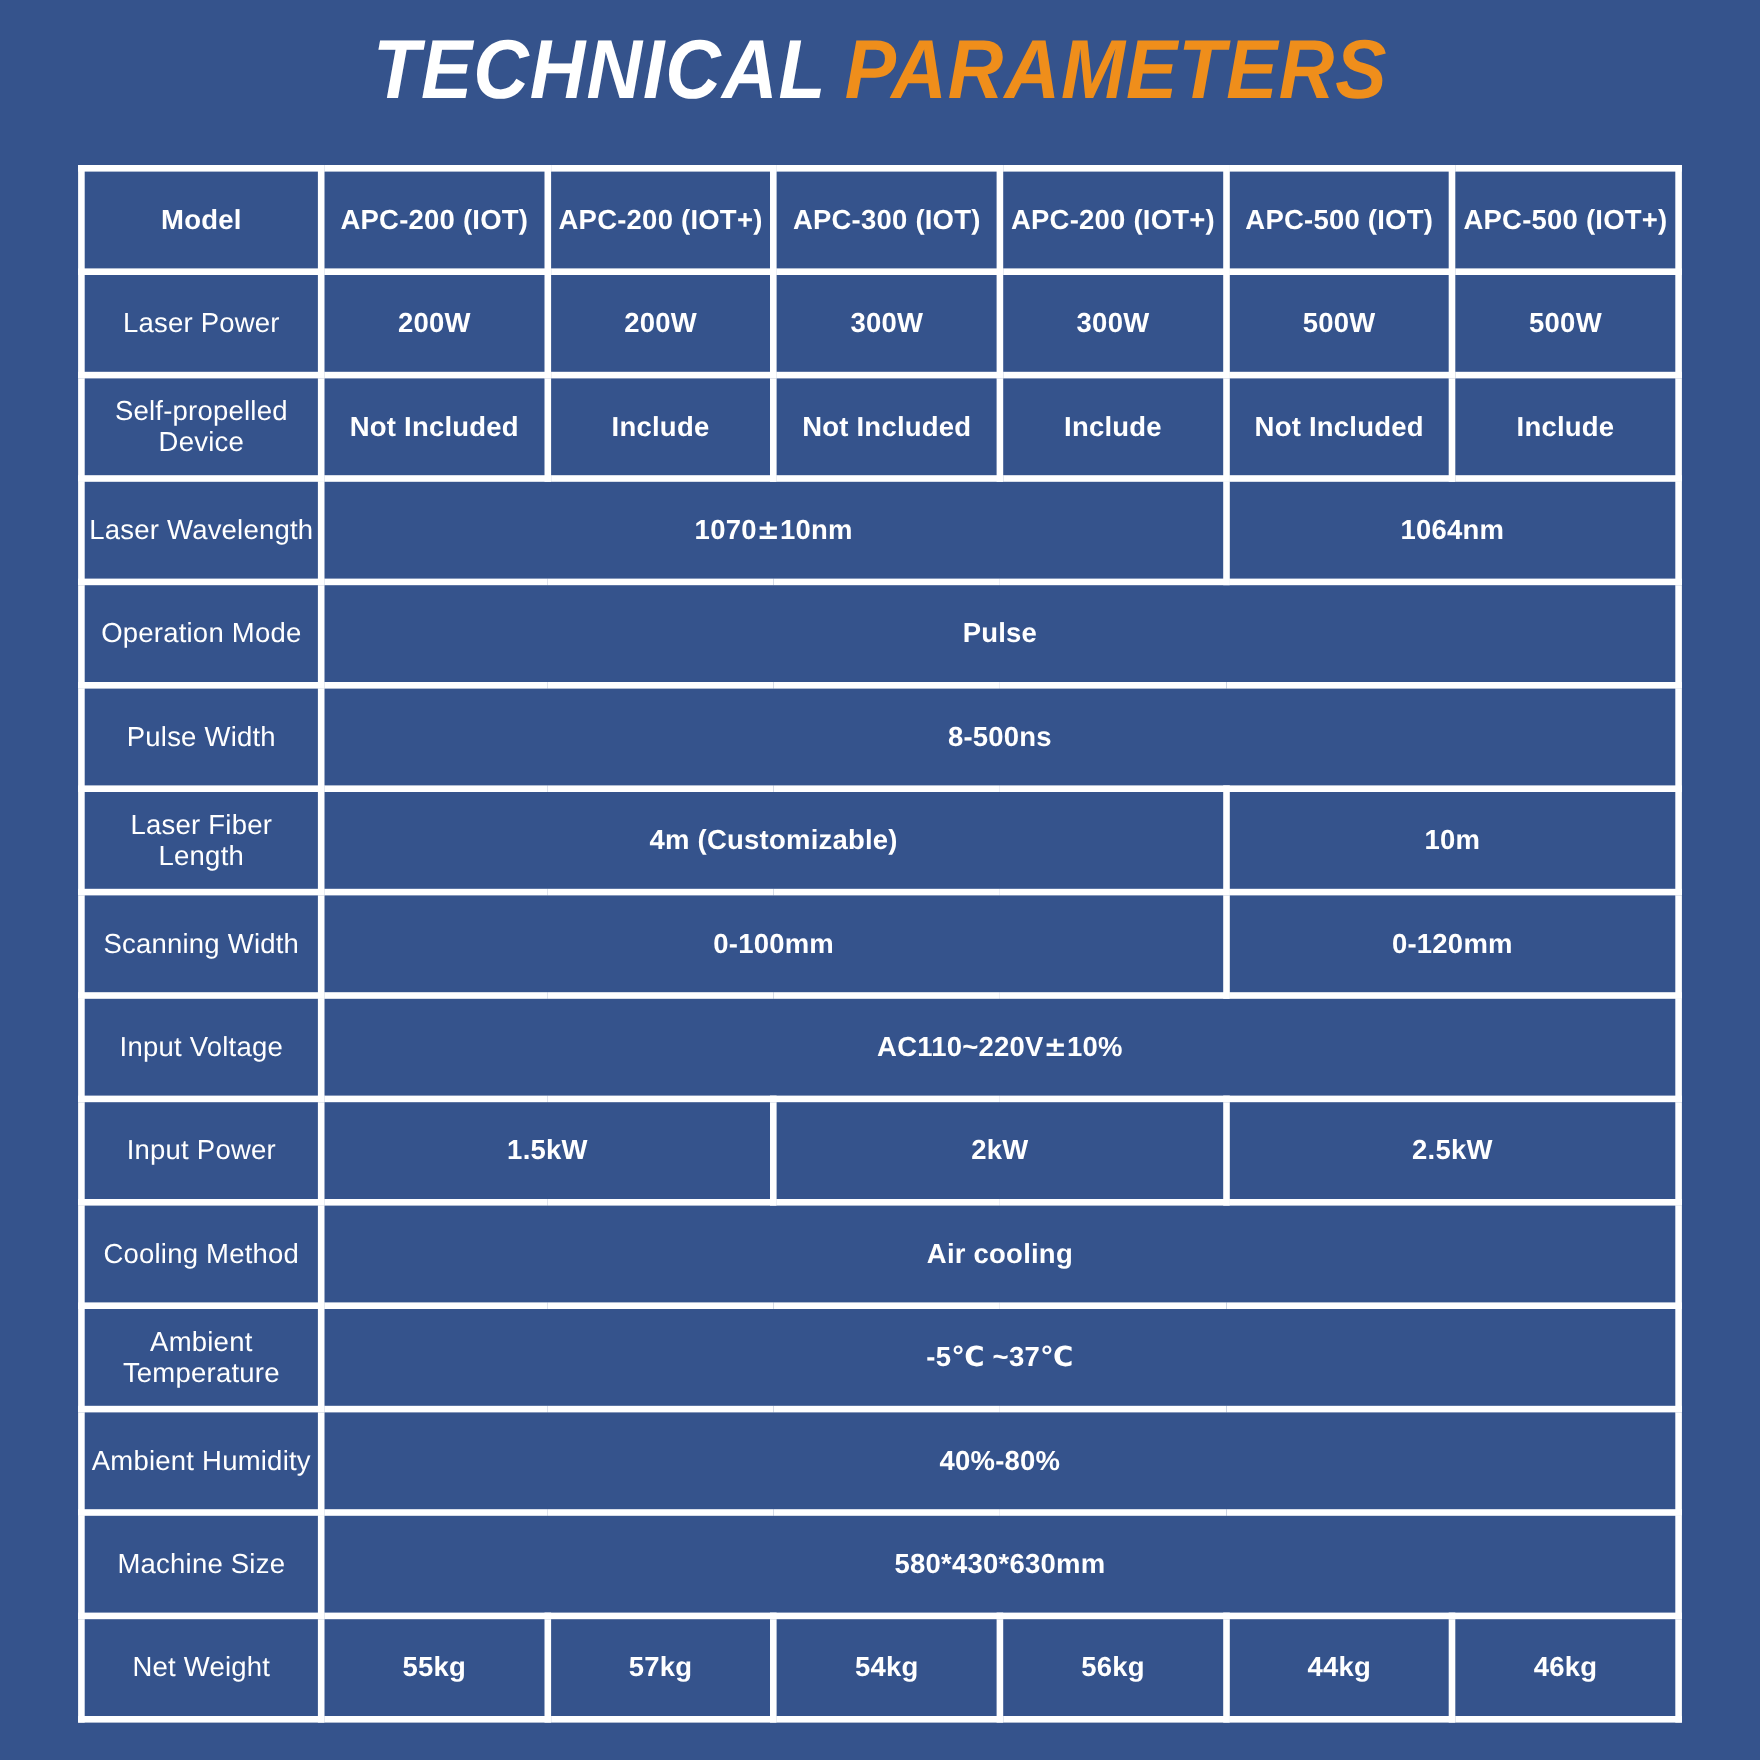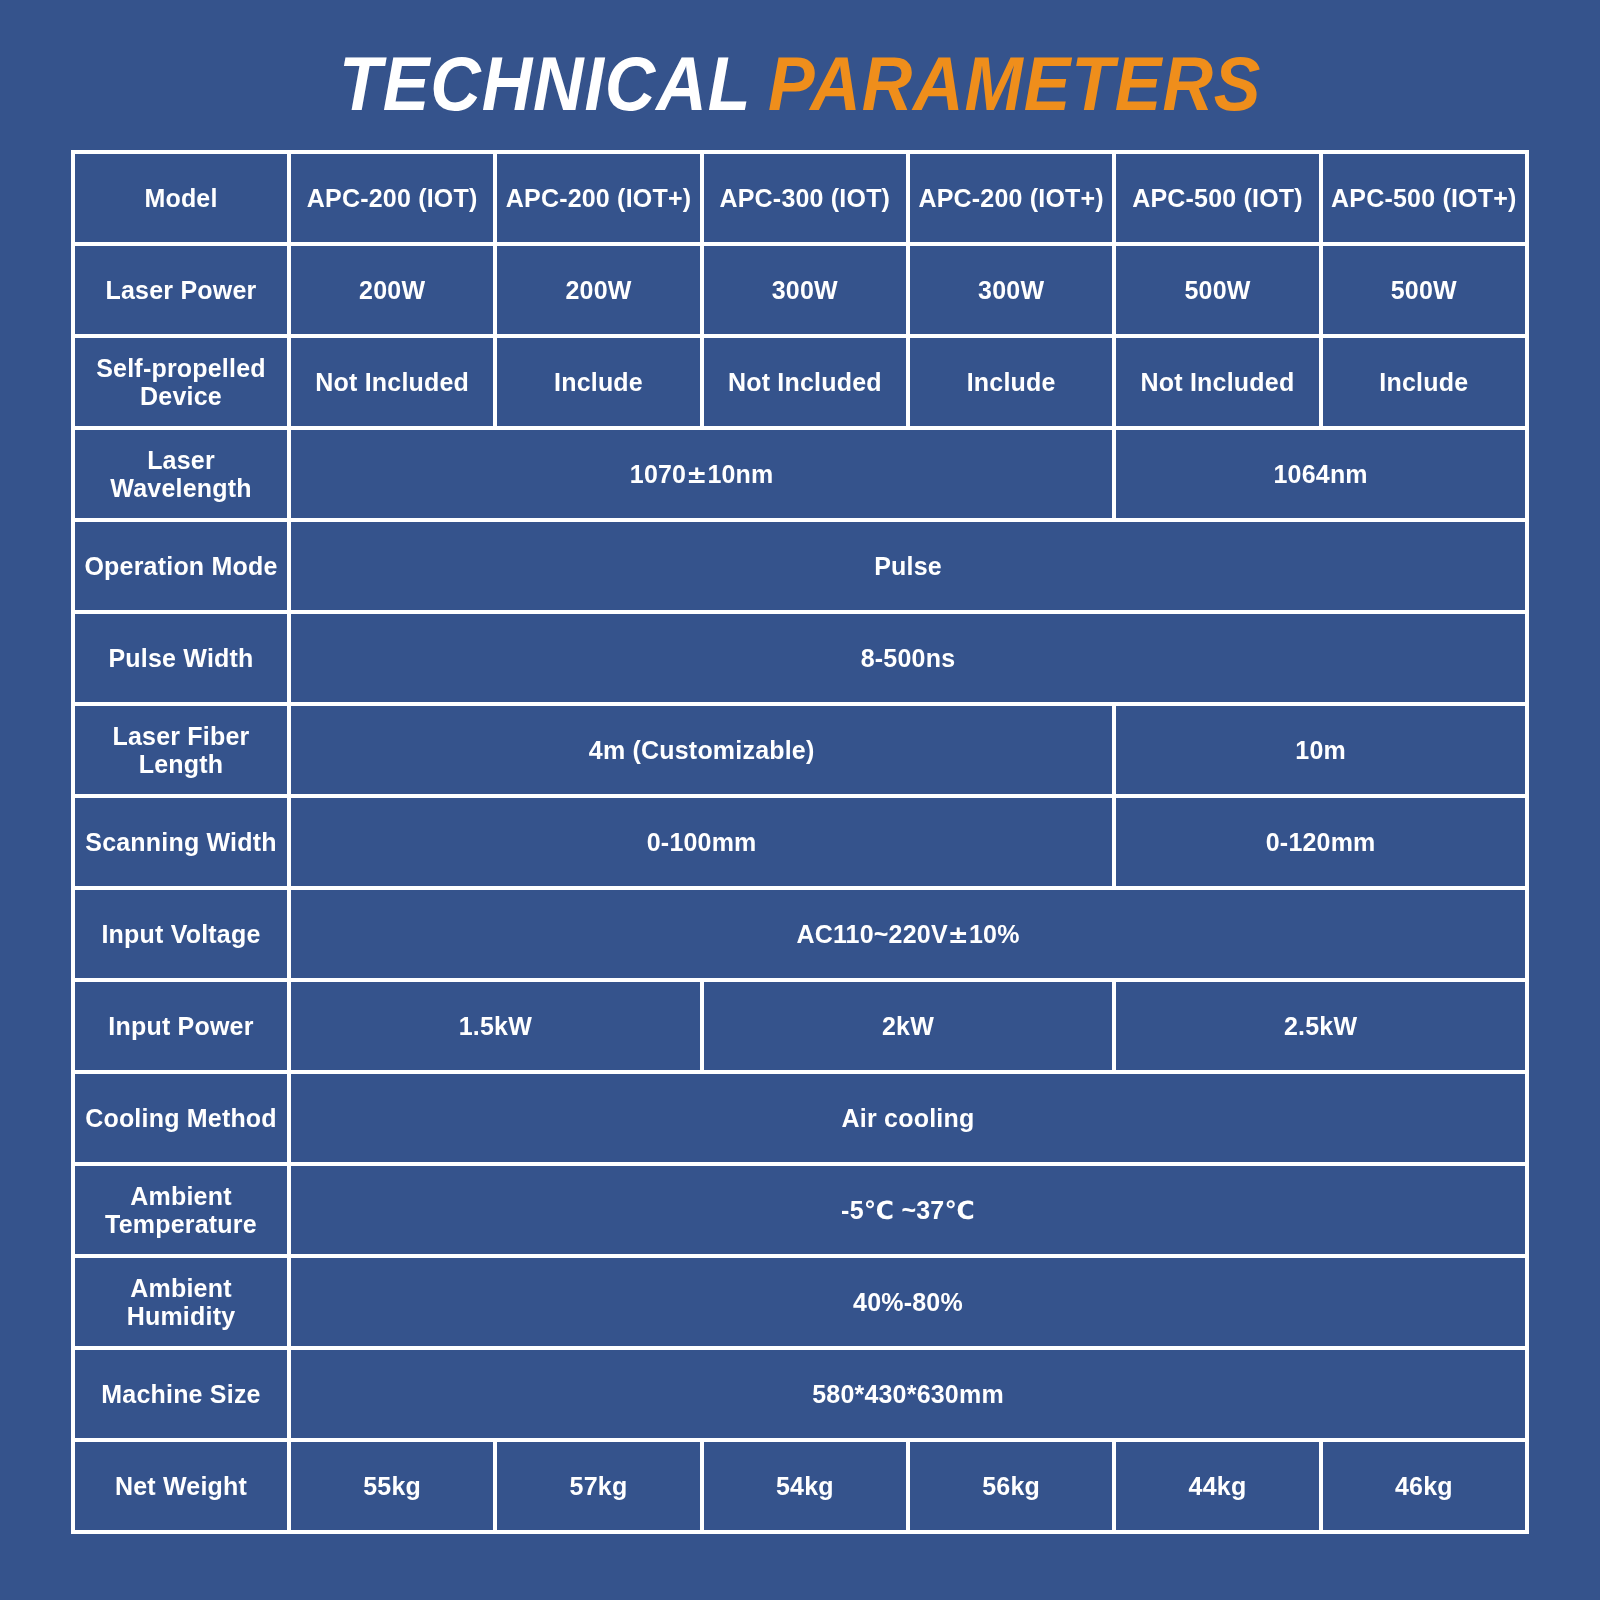--- a/index.html
+++ b/index.html
@@ -17,21 +17,21 @@
   .page {
     position: relative;
     width: 1600px;
     height: 1600px;
     box-sizing: border-box;
   }
 
   
   .title-wrap {
     position: absolute;
-    top: 46px;
+    top: 26px;
     left: 0;
     width: 1600px;
     text-align: center;
     white-space: nowrap;
     text-decoration: underline;
   }
   .title {
     display: inline-block;
     font-family: "Liberation Sans Narrow", "Liberation Sans", sans-serif;
     font-size: 76px;
@@ -52,35 +52,35 @@
     top: 150px;
     width: 1458px;
   }
   table.spec {
     width: 1458px;
     border-collapse: collapse;
     table-layout: fixed;
     background: #35538C;
   }
   table.spec td {
-    border: 4px solid #ffffff;
+    border: 6px solid #ffffff;
     color: #FFFFFF;
     text-align: center;
     vertical-align: middle;
     font-family: "Liberation Sans Narrow", "Liberation Sans", sans-serif;
     font-size: 25px;
     font-weight: 700;
     line-height: 1.12;
     padding: 6px 4px;
     letter-spacing: 0.2px;
   }
   table.spec td.rowlabel {
     width: 204px;
     font-size: 25px;
-    font-weight: 700;
+    font-weight: 400;
   }
   table.spec td.val {
     font-weight: 700;
     border-radius: 18px;
   }
   table.spec tr.r-header td {
     font-size: 25px;
     font-weight: 700;
     height: 76px;
   }

